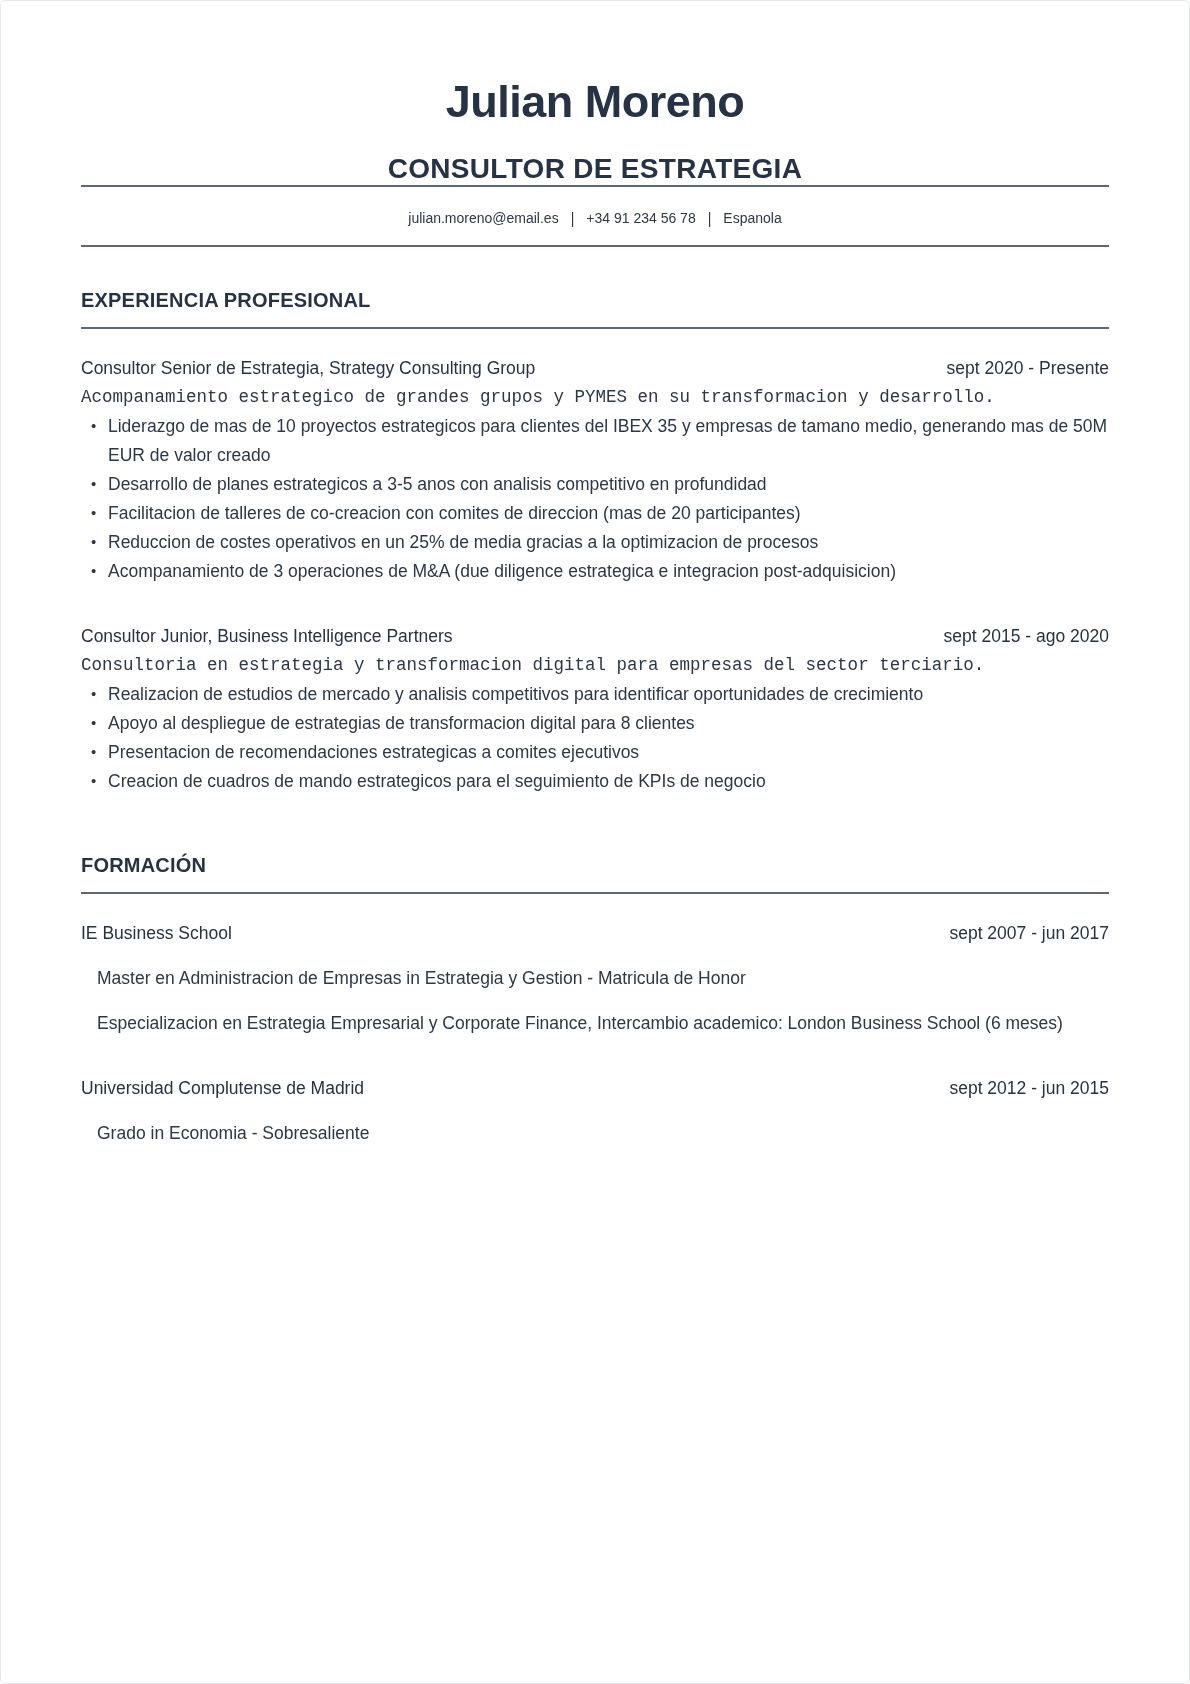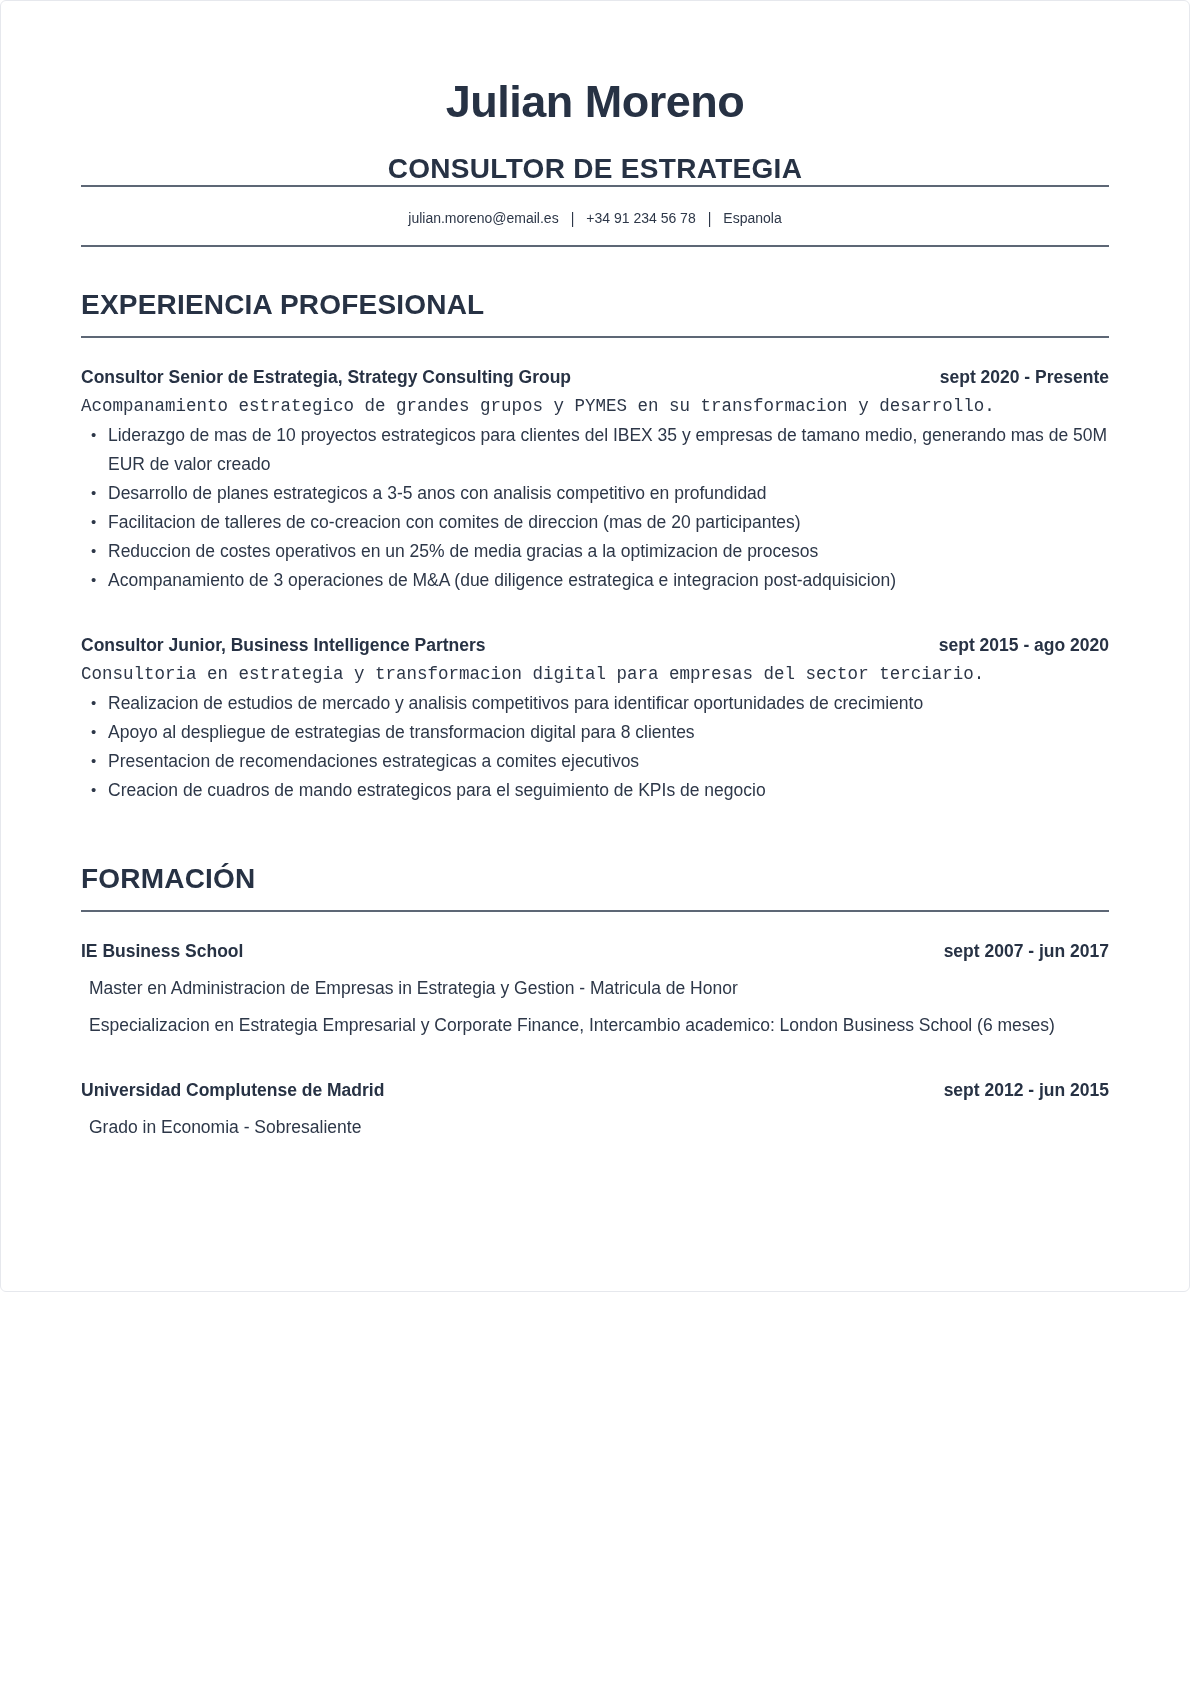--- a/index.html
+++ b/index.html
@@ -5,21 +5,21 @@
   :root {
     --text: #2d3748;
     --heading: #273244;
     --rule: #5d6775;
     --page-border: #e6e8ed;
   }
   * { box-sizing: border-box; }
   html, body { margin: 0; padding: 0; background: #ffffff; }
   .page {
     width: 1190px;
-    height: 1292px;
+    height: 1684px;
     margin: 0 auto;
     background: #ffffff;
     border: 1px solid var(--page-border);
     border-radius: 6px;
     padding: 76px 80px 48px;
     font-family: "Liberation Sans", sans-serif;
     color: var(--text);
     overflow: hidden;
   }
   .name {
@@ -55,43 +55,43 @@
   .contact .sep {
     display: inline-block;
     margin: 0 12px;
     font-weight: 400;
     transform: scaleY(1.15);
   }
   .section { margin-top: 42px; }
   .section-education { margin-top: 58px; }
   .section-heading {
     margin: 0;
-    font-size: 28px;
+    font-size: 20px;
     font-weight: 700;
     color: var(--heading);
     letter-spacing: 0.2px;
     padding-bottom: 15px;
     border-bottom: 2px solid var(--rule);
   }
   .entry {
     margin-top: 25px;
     font-size: 17.5px;
     line-height: 29px;
   }
   .entry + .entry { margin-top: 36px; }
   .entry-header {
     display: flex;
     justify-content: space-between;
     align-items: baseline;
-    font-weight: 700;
+    font-weight: 400;
     color: var(--heading);
   }
   .entry-dates { white-space: nowrap; text-align: right; }
   .entry-summary { margin: 0; font-family: Liberation Mono, monospace; }
-  .entry-line { margin: 8px; }
+  .entry-line { margin: 16px; }
   .entry-line.gap-above { margin-top: 5px; }
   ul.bullets {
     list-style: none;
     margin: 0;
     padding: 0;
   }
   ul.bullets li {
     position: relative;
     padding-left: 27px;
   }

